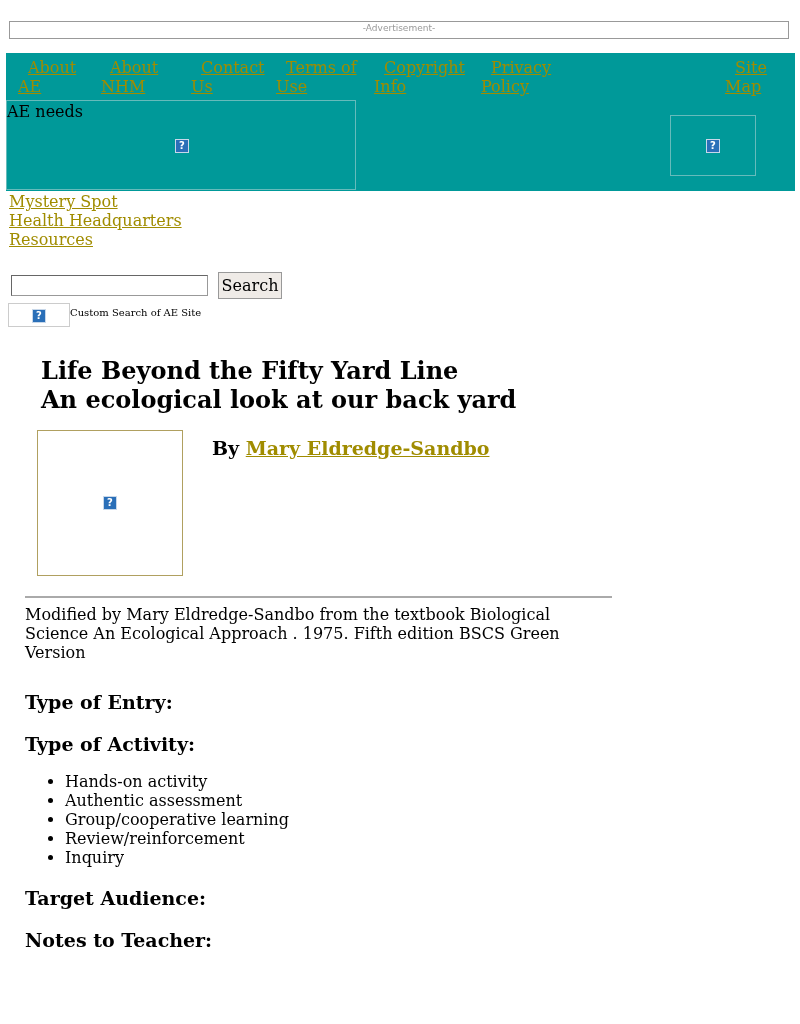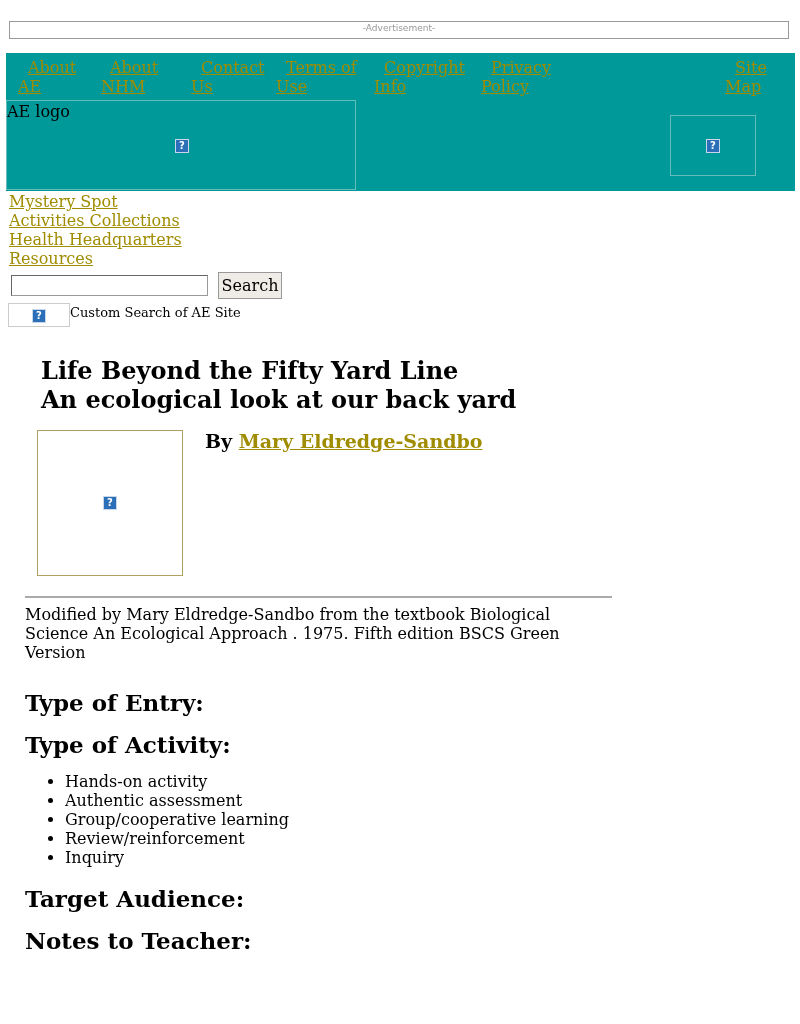--- a/index.html
+++ b/index.html
@@ -60,46 +60,46 @@
       position: absolute; left: 218px; top: 272px; width: 64px; height: 27px;
       background: #efebe7; border: 1px solid #999; box-sizing: border-box;
       font-family: "DejaVu Serif", serif; font-size: 16px; color: #000; text-align: center;
       line-height: 24px; padding: 0;
     }
     .cse-box {
       position: absolute; left: 8px; top: 303px; width: 62px; height: 24px;
       border: 1px solid #ccc; box-sizing: border-box;
     }
     .cse-label {
-      position: absolute; left: 70px; top: 307px; font-size: 13px; line-height: 12px;
+      position: absolute; left: 70px; top: 307px; font-size: 10px; line-height: 12px;
     }
 
     .title {
       position: absolute; left: 25px; top: 340px; margin: 16px;
       font-size: 24px; font-weight: bold; line-height: 29px;
     }
     .title span { display: block; }
 
     .author-photo {
       position: absolute; left: 37px; top: 430px; width: 146px; height: 146px;
       border: 1px solid #b0a060; box-sizing: border-box;
     }
     .byline {
-      position: absolute; left: 205px; top: 430px; margin: 0;
+      position: absolute; left: 205px; top: 430px; margin: 7px;
       font-size: 19px; font-weight: bold; line-height: 23px;
     }
 
     .divider {
       position: absolute; left: 25px; top: 596px; width: 587px; height: 0;
       border: 0; border-top: 2px solid #aaa; margin: 0;
     }
 
     .content { position: absolute; left: 25px; top: 605px; width: 590px; }
     .content p { margin: 0; font-size: 16px; line-height: 19px; }
-    .content h3 { margin: 0; font-size: 23px; font-weight: bold; line-height: 23px; }
+    .content h3 { margin: 0; font-size: 19px; font-weight: bold; line-height: 23px; }
     .content ul { margin: 0; padding-left: 40px; list-style: disc; }
     .content li { font-size: 16px; line-height: 19px; }
   </style>
 </head>
 <body>
 
 <div class="ad-box">
   <div class="ad-label">-Advertisement-</div>
 </div>
 
@@ -129,32 +129,31 @@
       <span style="padding-left:10px;text-align:right;">Privacy</span>
       <span>Policy</span>
     </a>
     <a href="#" style="left:719px; top:0;">
       <span style="padding-left:10px;">Site</span>
       <span>Map</span>
     </a>
   </nav>
 
   <a href="#" class="logo-box">
-    <span class="logo-alt">AE logo</span>
+    <span class="logo-alt">AE needs</span>
     <span class="broken-img" style="left:168px; top:38px;">?</span>
   </a>
 
   <div class="right-box">
     <span class="broken-img" style="left:35px; top:23px;">?</span>
   </div>
 </div>
 
 <nav class="sidenav">
   <a href="#">Mystery Spot</a>
-  <a href="#">Activities Collections</a>
   <a href="#">Health Headquarters</a>
   <a href="#">Resources</a>
 </nav>
 
 <input type="text" class="search-input" placeholder="" style="">
 <button class="search-btn">Search</button>
 
 <div class="cse-box">
   <span class="broken-img" style="left:23px; top:5px;">?</span>
 </div>

